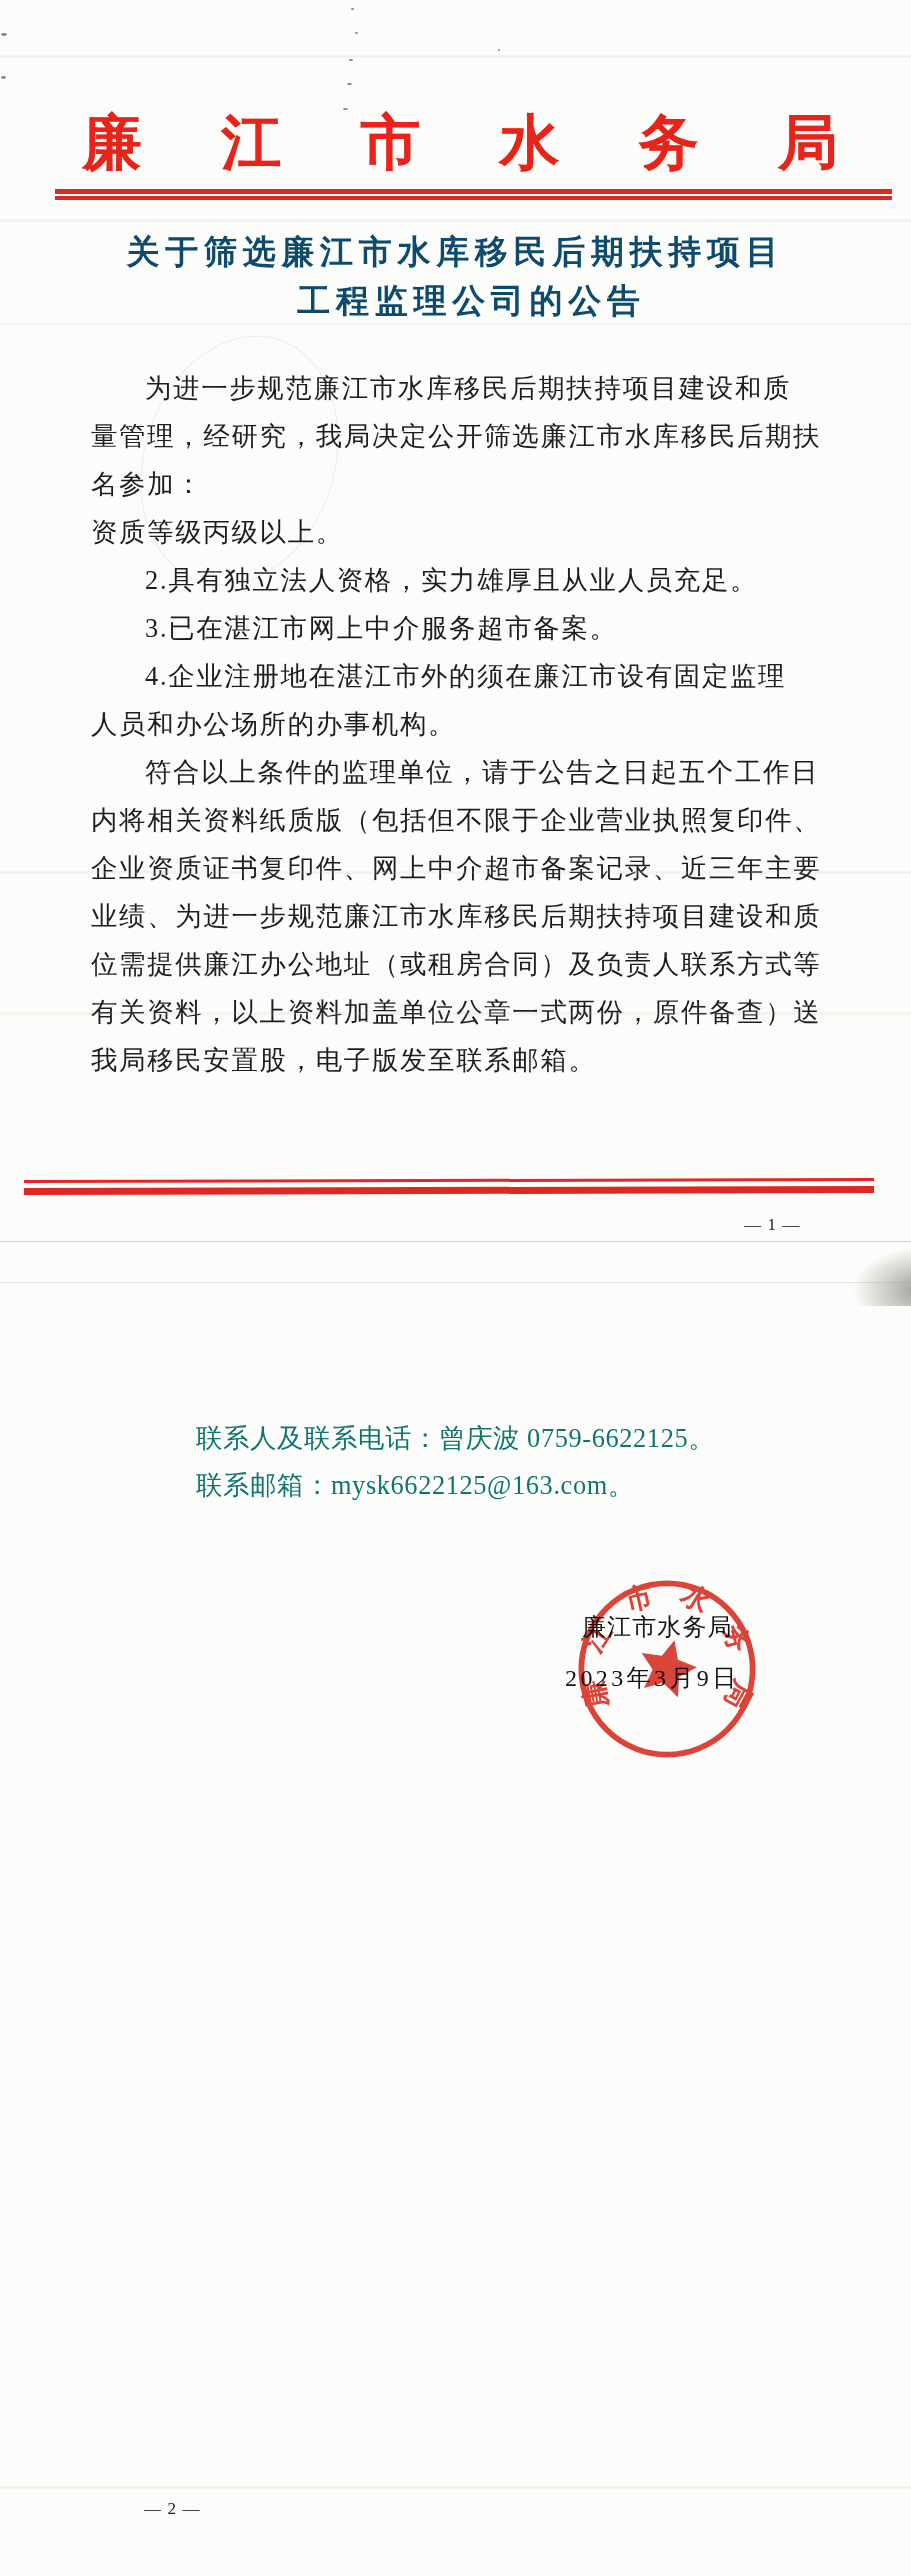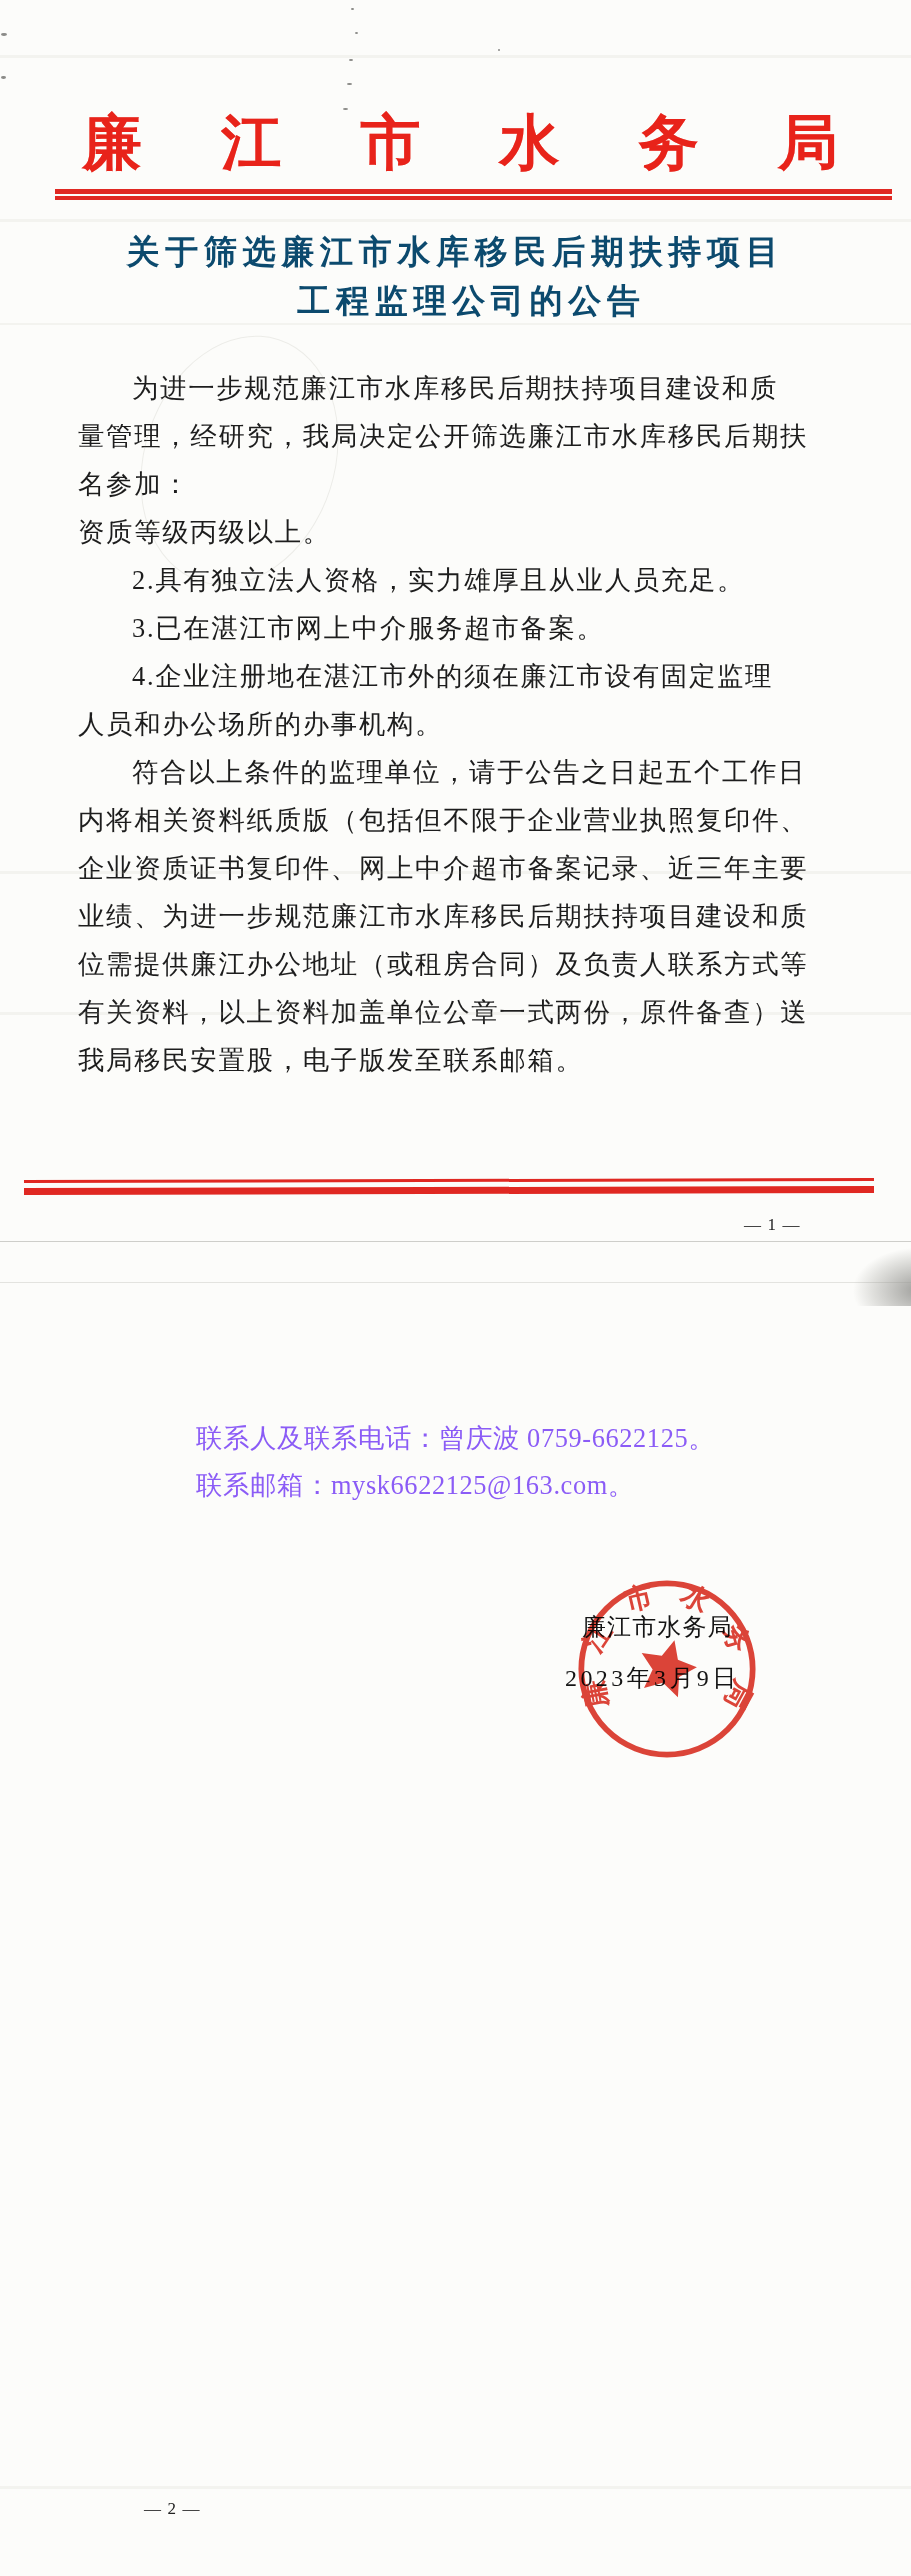--- a/index.html
+++ b/index.html
@@ -19,37 +19,37 @@
     font-size:60px;font-weight:700;color:#e8231a;line-height:1;
     text-shadow:0 0 0.6px rgba(232,35,26,.4);
   }
   .rule-top{left:55px;top:189px;width:837px;}
   .rule-top .a{height:5.2px;background:#e02822;}
   .rule-top .b{height:3.4px;background:#e02822;margin-top:2.3px;}
   .title{left:0;width:911px;text-align:center;font-weight:700;color:#0c4a6e;
     font-size:33px;letter-spacing:5.7px;line-height:40px;}
   .title1{top:232px;}
   .title2{top:281px;margin-left:16px;}
-  .body-block{left:78px;top:364px;width:738px;font-size:26.4px;
+  .body-block{left:91px;top:364px;width:738px;font-size:26.4px;
     letter-spacing:1.7px;line-height:48px;color:#1d1d1d;}
   .body-block .ln{white-space:nowrap;}
   .body-block .ind{text-indent:54px;}
   .rule-bottom{left:24px;top:1179px;width:850px;transform:rotate(-0.12deg);}
   .rule-bottom .a{height:3.4px;background:#e02822;}
   .rule-bottom .b{height:7.5px;background:#e02822;margin-top:4.6px;}
   .pagenum{font-size:17px;letter-spacing:1.1px;color:#222;}
   .pn1{left:744px;top:1215px;}
   .pn2{left:144px;top:2499px;}
   
   .split-line{left:0;top:1241px;width:911px;height:1.1px;background:rgba(120,120,112,.35);}
   .split-line2{left:0;top:1282px;width:911px;height:0.6px;background:rgba(150,150,142,.25);}
   .curl{right:0;top:1228px;width:60px;height:78px;
     background:radial-gradient(ellipse 86px 55px at 115% 80%,rgba(80,80,76,.55),rgba(150,150,144,.28) 55%,transparent 78%);}
   
-  .contact{left:196px;font-size:26.4px;letter-spacing:0.6px;white-space:nowrap;color:#8b5cf6;}
+  .contact{left:196px;font-size:26.4px;letter-spacing:0.6px;white-space:nowrap;color:#0f766e;}
   .c1{top:1421px;}
   .c2{top:1468px;}
   .issuer{left:582px;top:1611px;font-size:24px;letter-spacing:1.1px;color:#141414;white-space:nowrap;}
   .issue-date{left:565px;top:1662px;font-size:24px;letter-spacing:3.4px;color:#141414;white-space:nowrap;}
   .stamp{left:575px;top:1577px;width:184px;height:184px;mix-blend-mode:multiply;}
   
   .speck{background:rgba(45,45,42,.55);border-radius:50%;}
   .streak{left:0;width:911px;background:rgba(190,190,180,.14);}
   .ghost{left:144px;top:333px;width:189px;height:253px;border:1.7px solid rgba(140,140,130,.14);
     border-radius:50%;transform:rotate(18deg);}

